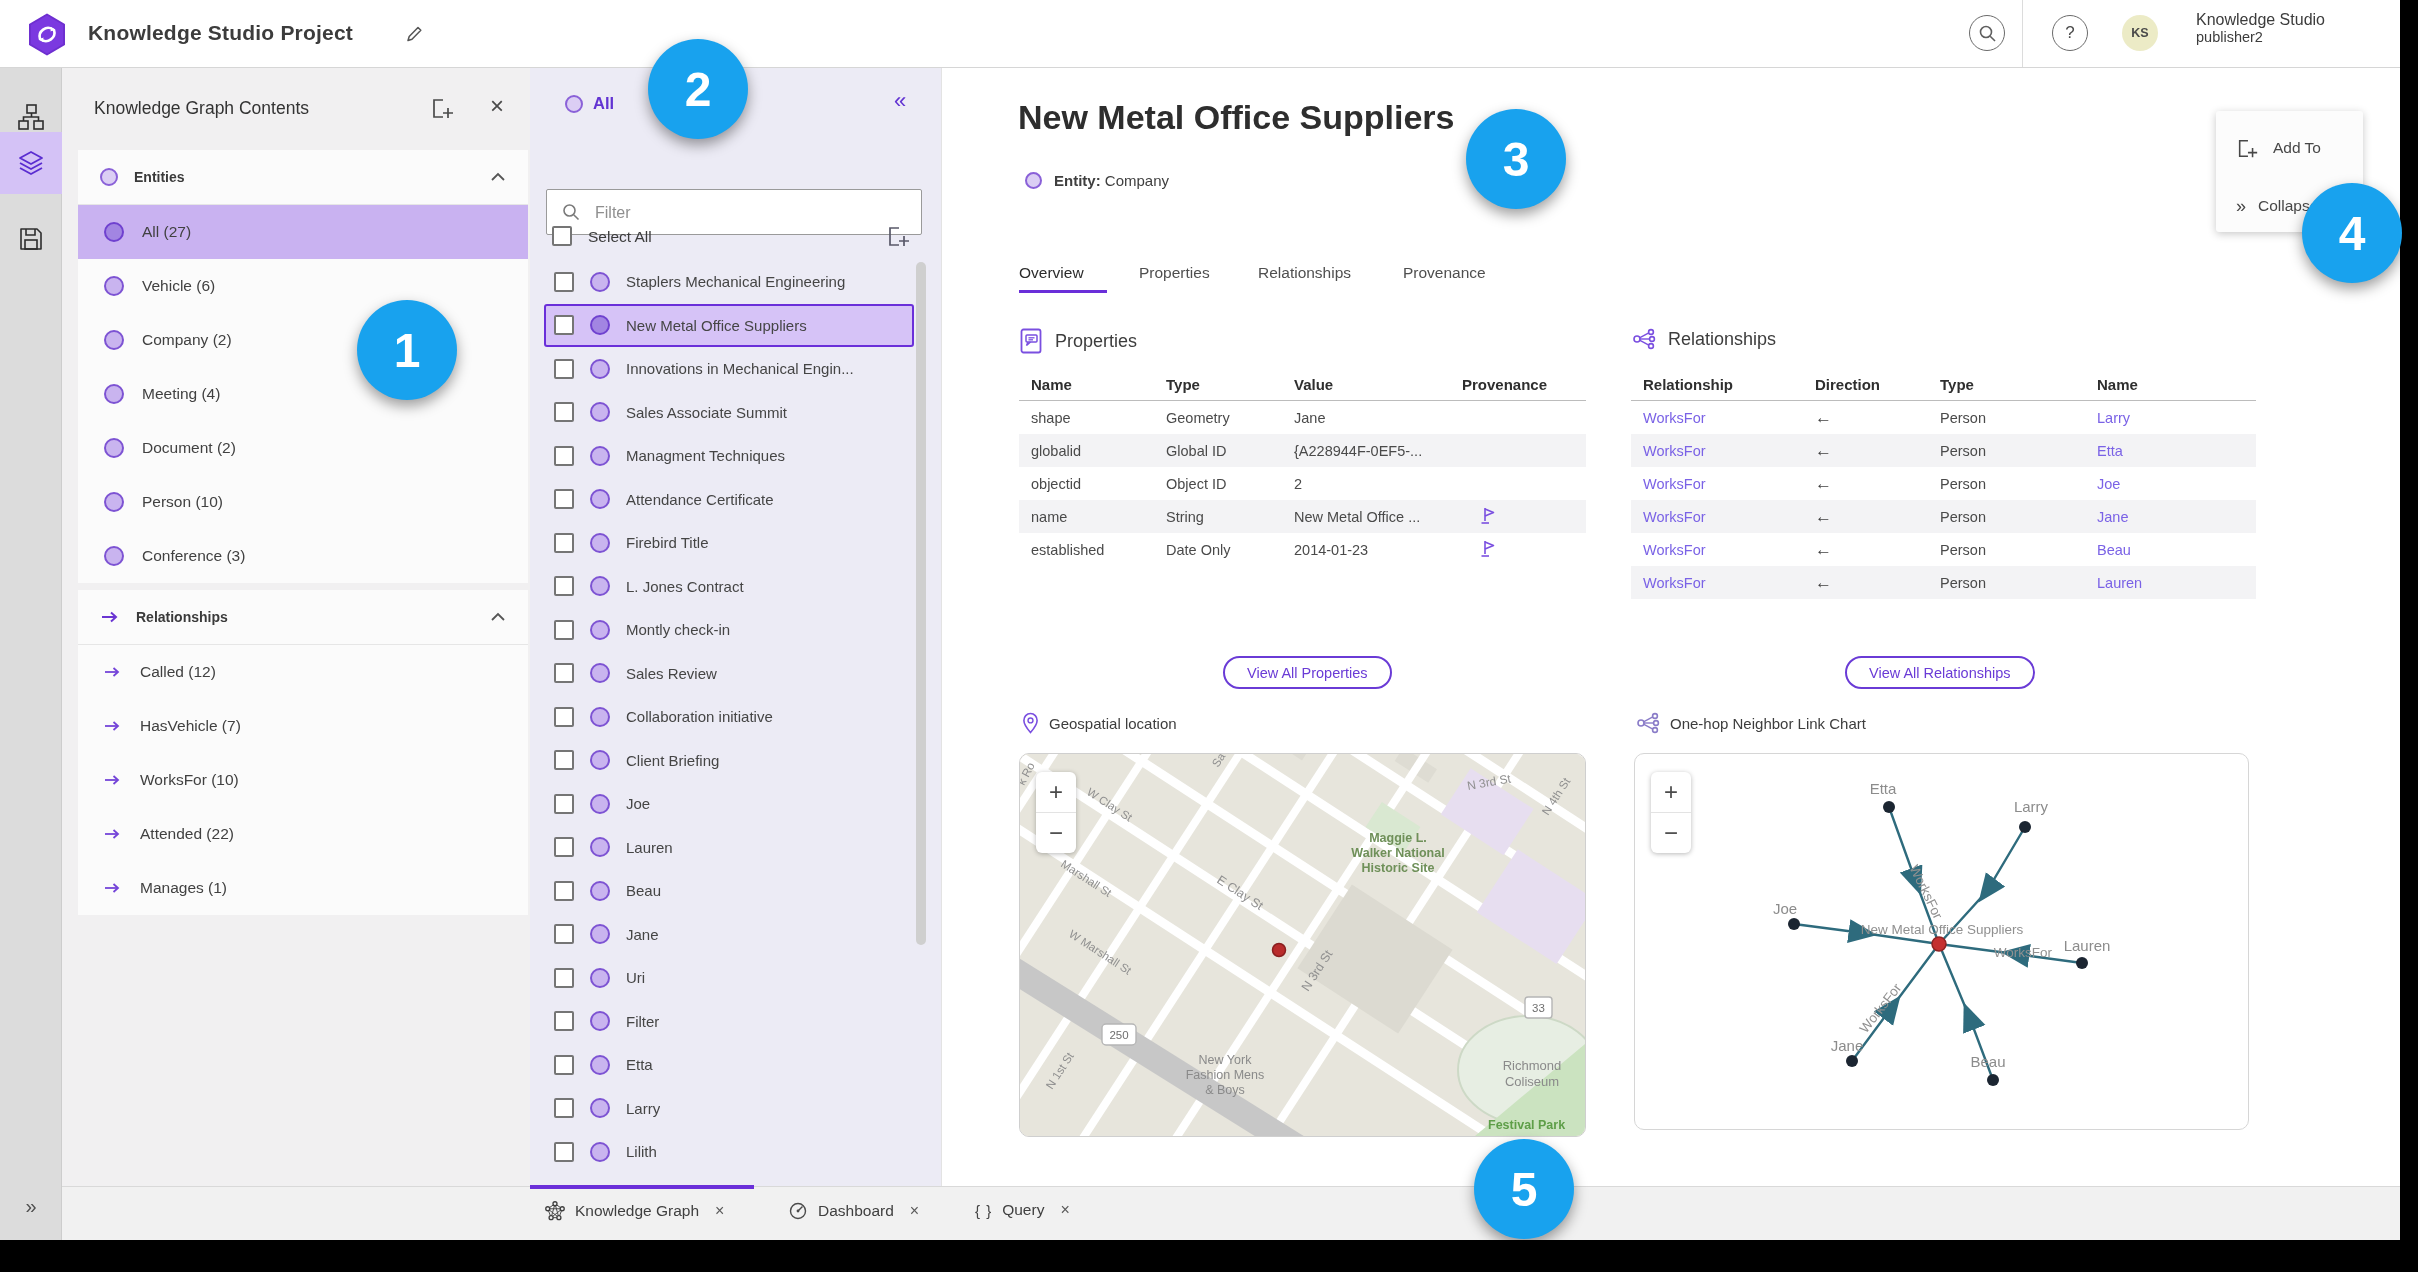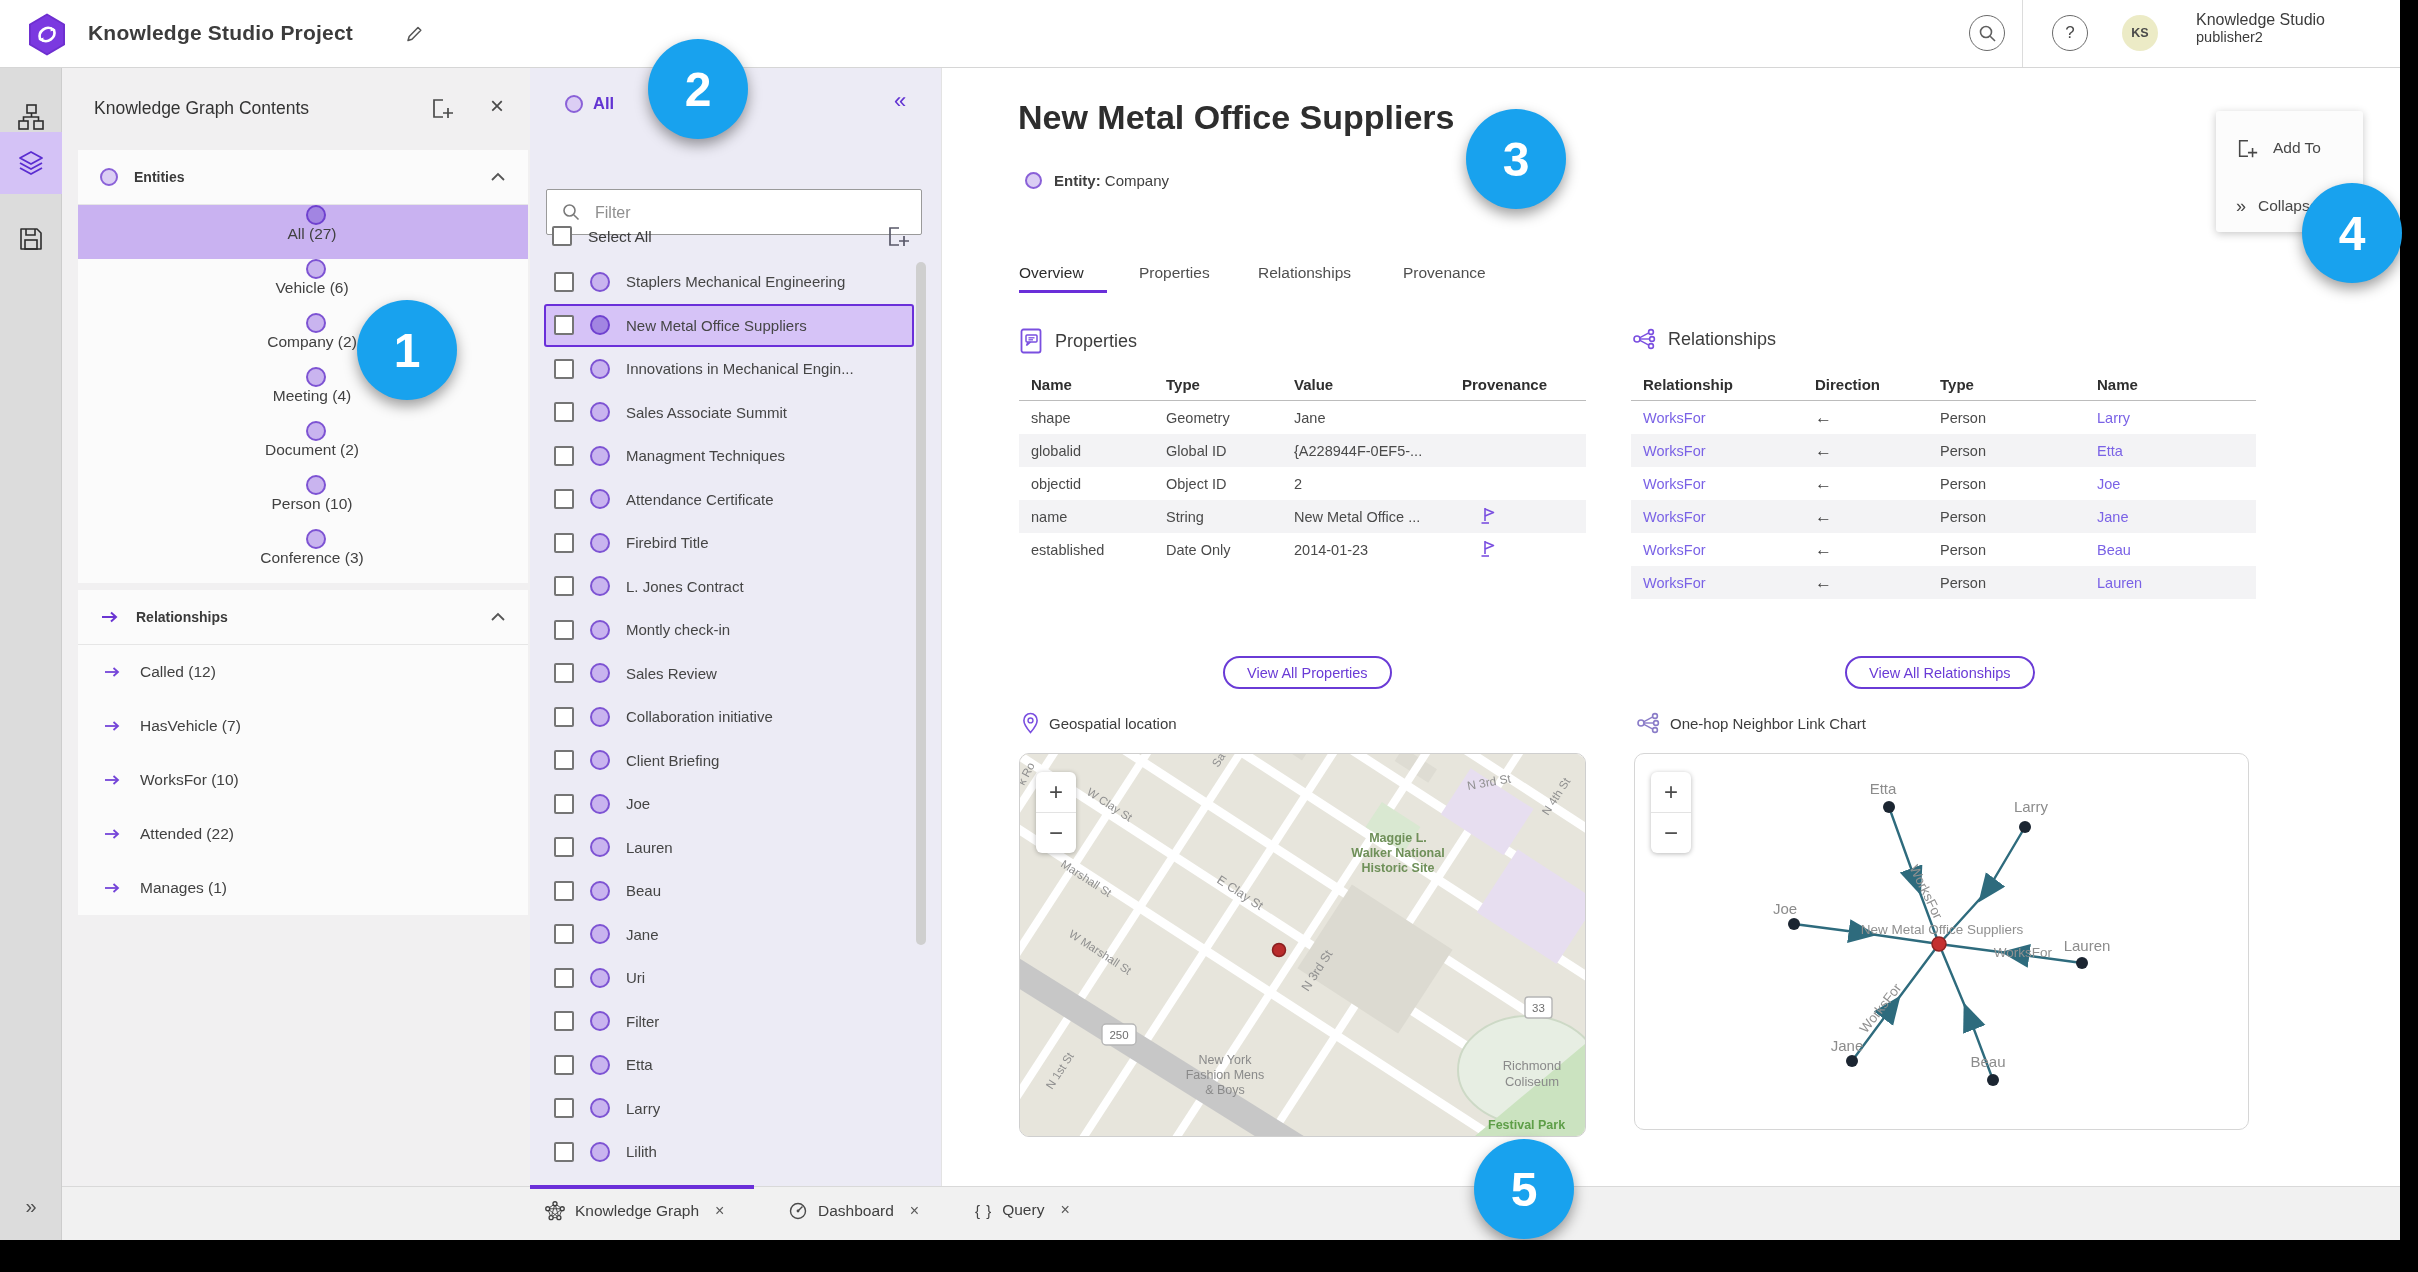--- a/index.html
+++ b/index.html
@@ -27,21 +27,21 @@
                font-size:20px;color:#4f4f4f;}
 
   
   .cpanel{position:absolute;left:62px;top:68px;width:468px;height:1172px;background:#f1f0f1;}
   .cpanel-title{position:absolute;left:32px;top:30px;font-size:17.5px;color:#333;}
   .icon-btn{display:flex;align-items:center;justify-content:center;}
   .card{position:absolute;left:16px;width:450px;background:#fbfbfb;}
   .sec-row{height:54px;display:flex;align-items:center;border-bottom:1px solid #e6e6e6;position:relative;}
   .sec-label{margin-left:16px;font-size:14px;font-weight:700;color:#3a3a3a;}
   .sec-chevron{position:absolute;right:22px;}
-  .ent-item{height:54px;display:flex;align-items:center;flex-direction:column;}
+  .ent-item{height:54px;display:flex;align-items:center;}
   .ent-item .circle-ent{margin-left:26px;}
   .ent-item .lbl, .rel-item .lbl{margin-left:18px;font-size:15.5px;color:#414141;}
   .ent-item.selected{background:#c9b2f1;}
   .ent-item.selected .circle-ent{background:#a285e2;border-color:#6f41cf;}
   .rel-item{height:54px;display:flex;align-items:center;}
   .rel-item .aricon{margin-left:26px;}
   .circle-ent{width:20px;height:20px;border-radius:50%;background:#c9b4ef;border:2px solid #7d53d3;box-sizing:border-box;flex:0 0 auto;}
   .circle-ring{width:18px;height:18px;border-radius:50%;background:#dbcef4;border:2px solid #8a61d8;box-sizing:border-box;flex:0 0 auto;}
 
   

